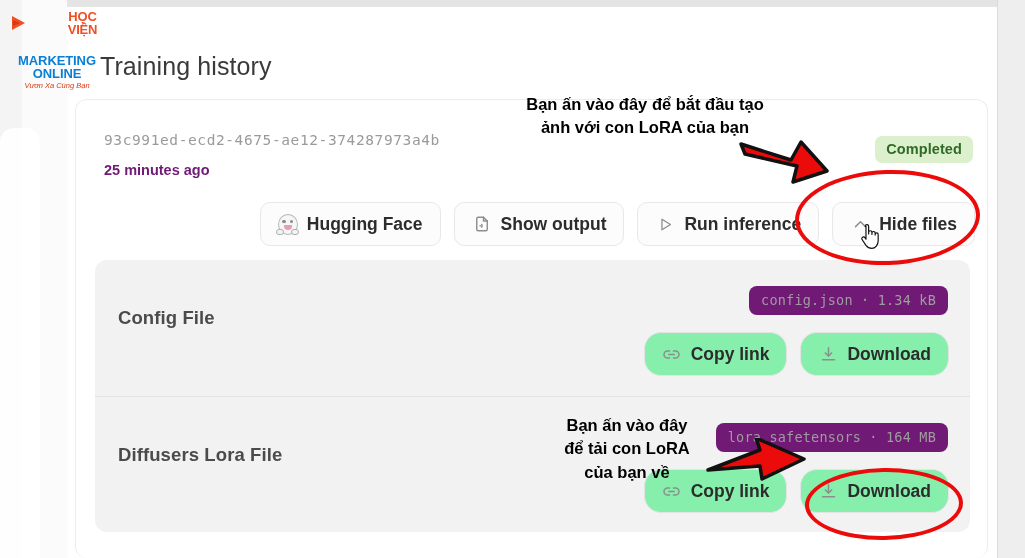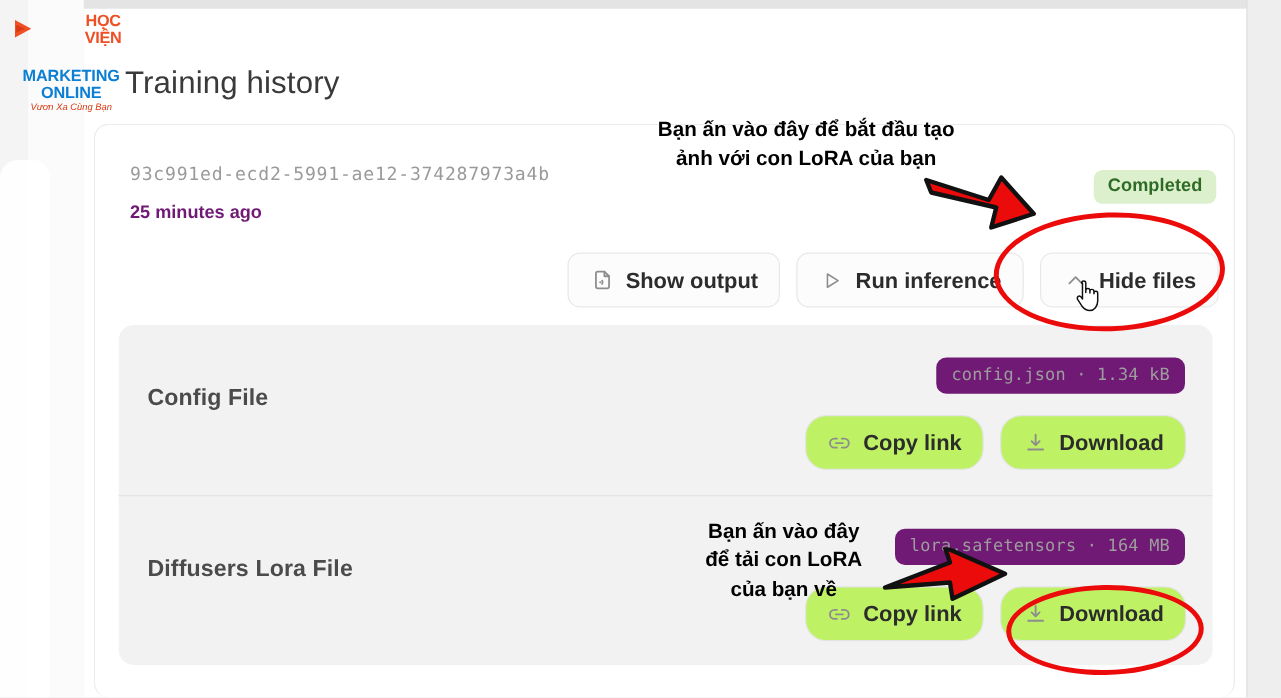--- a/index.html
+++ b/index.html
@@ -233,21 +233,21 @@
     white-space: nowrap;
   }
 
   .file-row .row-actions {
     position: absolute;
     right: 21px; top: 72px;
     display: flex;
     gap: 13px;
   }
   .file-row .row-actions .btn {
-    background: #bef264;
+    background: #86efac;
     border-color: #e4e4e4;
     border-radius: 17px;
   }
   .file-row { height: 136px; }
 
   
   #annotations {
     position: absolute;
     inset: 0;
     pointer-events: none;
@@ -360,27 +360,39 @@
   <div class="bg-col-ghost"></div>
   <div class="bg-right"></div>
 
   <div id="app-panel">
 
     <h1 id="page-title">Training history</h1>
 
     <div id="run-card">
 
       <div class="run-head">
-        <div id="run-id">93c991ed-ecd2-5991-ae12-374287973a4b</div>
+        <div id="run-id">93c991ed-ecd2-4675-ae12-374287973a4b</div>
         <div id="run-time">25 minutes ago</div>
         <div id="status-badge">Completed</div>
       </div>
 
       <div id="action-row">
 
+        <button class="btn">
+          <span class="ico">
+            <span class="hf-face">
+              <span class="hf-mouth"></span>
+              <span class="hf-hands">
+                  <span></span>
+                  <span></span>
+                </span>
+            </span>
+          </span>
+          <span>Hugging Face</span>
+        </button>
 
         <button class="btn">
           <span class="ico">
             <svg width="18" height="18" viewBox="0 0 24 24" fill="none" stroke="currentColor" stroke-width="1.9" stroke-linecap="round" stroke-linejoin="round">
               <path d="M14 3H7a2 2 0 0 0-2 2v14a2 2 0 0 0 2 2h10a2 2 0 0 0 2-2V8z"></path>
               <path d="M14 3v5h5"></path>
               <circle cx="9.6" cy="14.4" r="1.1" fill="currentColor" stroke="none"></circle>
               <path d="M11.6 12.6a3.4 3.4 0 0 1 0 3.6"></path>
             </svg>
           </span>

